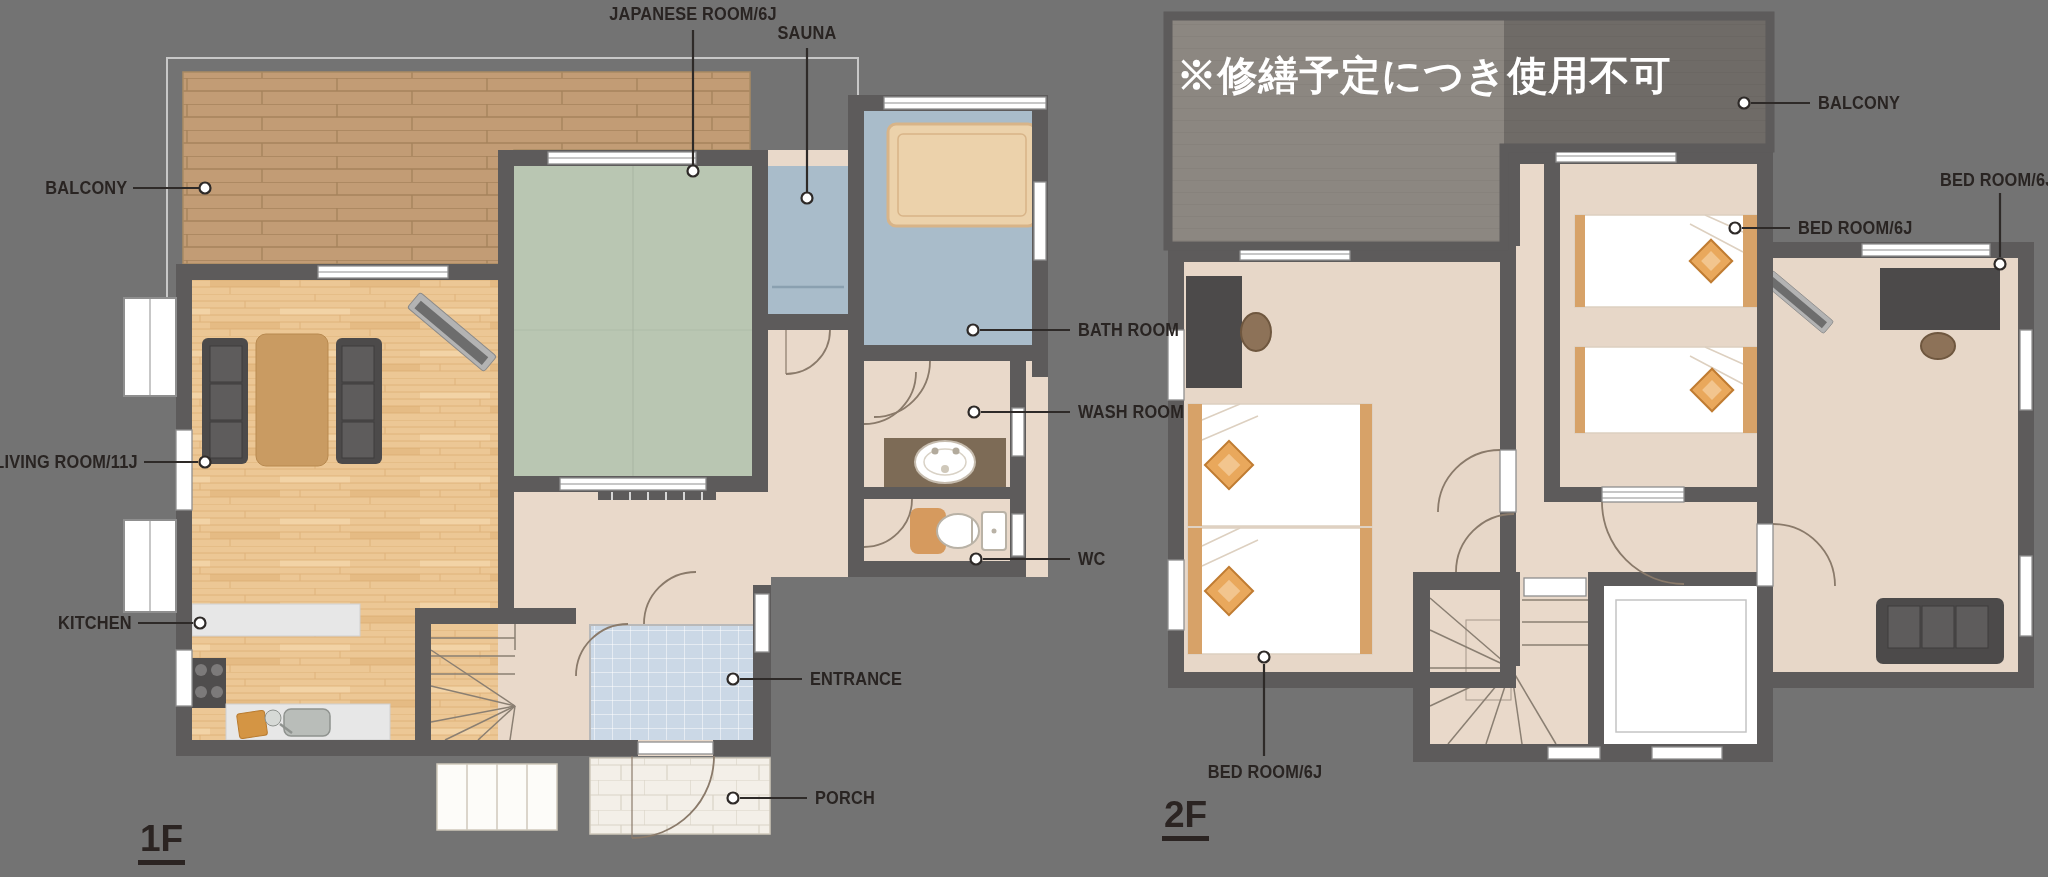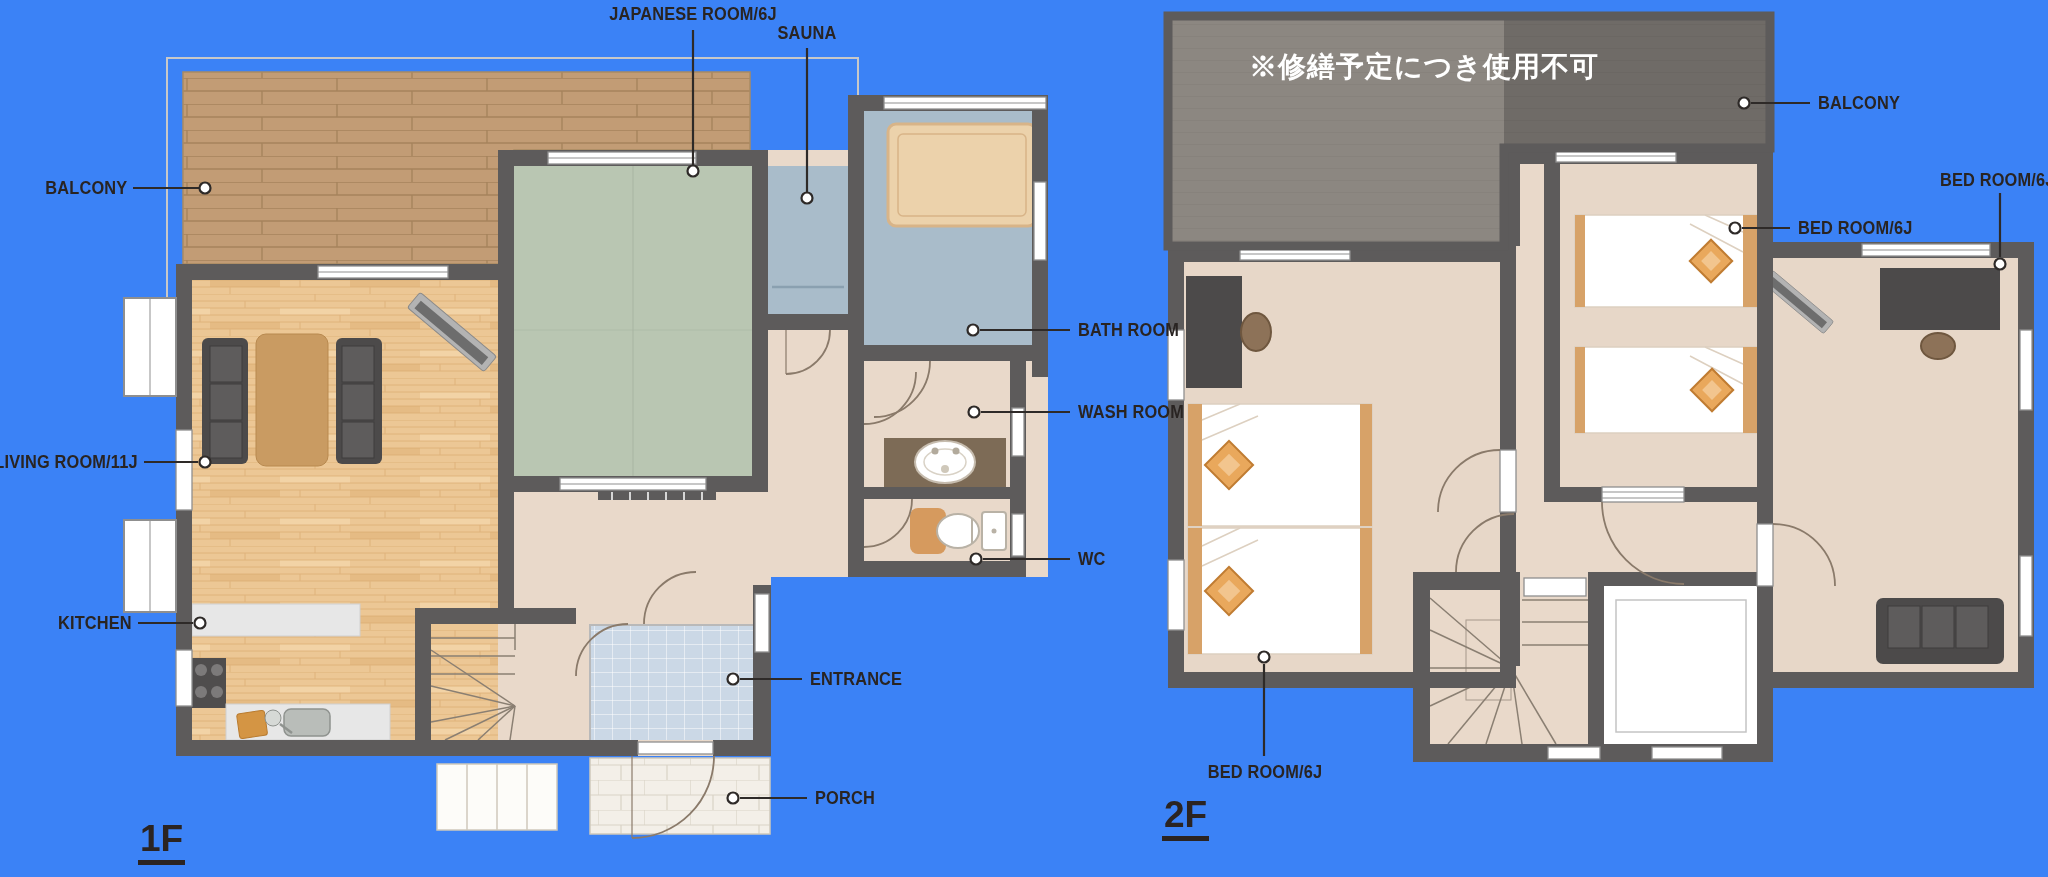--- a/index.html
+++ b/index.html
@@ -1,26 +1,26 @@
 <!DOCTYPE html>
 <html><head>
 <meta charset="utf-8">
 <style>
   html,body{margin:0;padding:0;background:#fff;}
-  .stage{position:relative;width:2048px;height:877px;background:#3b82f6;overflow:hidden;
+  .stage{position:relative;width:2048px;height:877px;background:#737373;overflow:hidden;
          font-family:"Liberation Sans",sans-serif;}
   .plan-svg{position:absolute;left:0;top:0;}
   .lbl{position:absolute;font-weight:700;font-size:19px;color:#292422;white-space:nowrap;
        letter-spacing:.2px;line-height:1;}
   .lbl-l{transform:scaleX(.86);transform-origin:left center;}
   .lbl-r{transform:scaleX(.86);transform-origin:right center;text-align:right;}
   .lbl-c{transform:translateX(-50%) scaleX(.86);transform-origin:center;}
   .floor-title{position:absolute;font-weight:700;font-size:37px;color:#2b2422;line-height:1;
        padding:0 2px 3px 2px;border-bottom:5px solid #2b2422;}
-  .notice-jp{position:absolute;font-weight:700;font-size:28px;color:#ffffff;white-space:nowrap;
+  .notice-jp{position:absolute;font-weight:700;font-size:40px;color:#ffffff;white-space:nowrap;
        transform:translateX(-50%);letter-spacing:1px;}
   .notice-en{position:absolute;font-weight:700;font-size:21px;color:#ffffff;white-space:nowrap;
        transform:translateX(-50%);}
 </style>
 </head>
 <body>
 
 <div class="stage">
 
 <svg class="plan-svg" width="2048" height="877" viewBox="0 0 2048 877">

